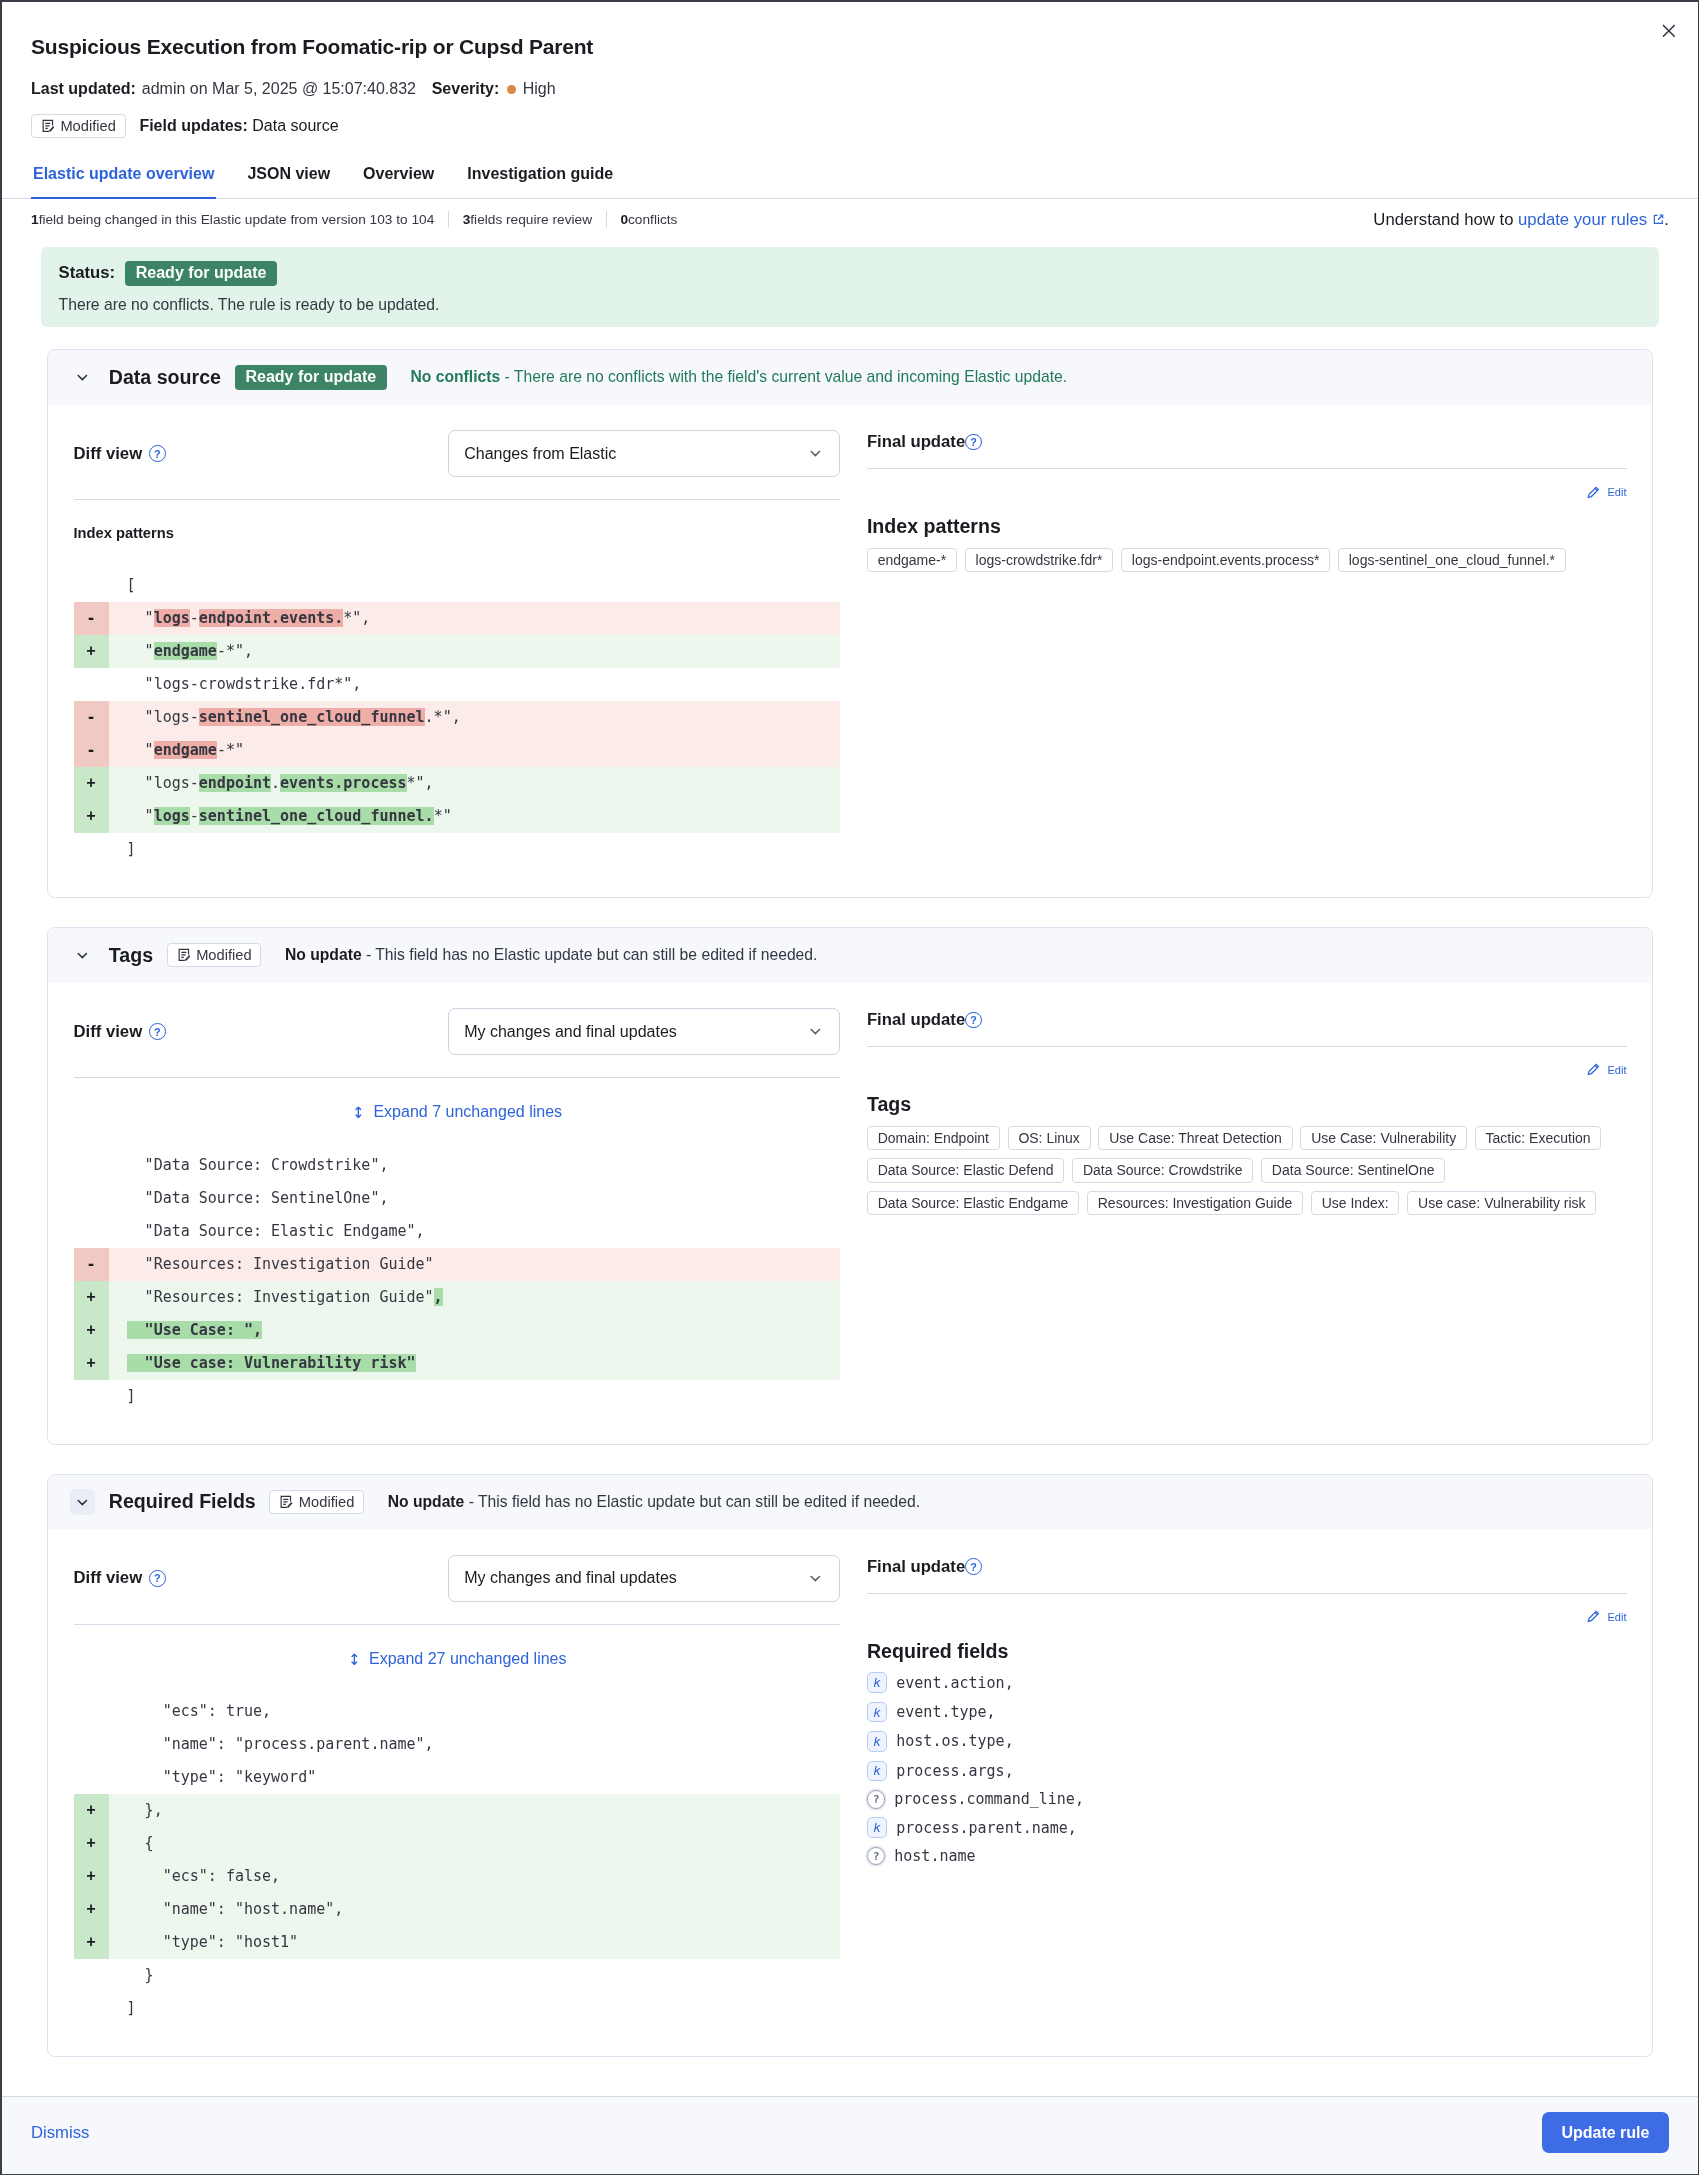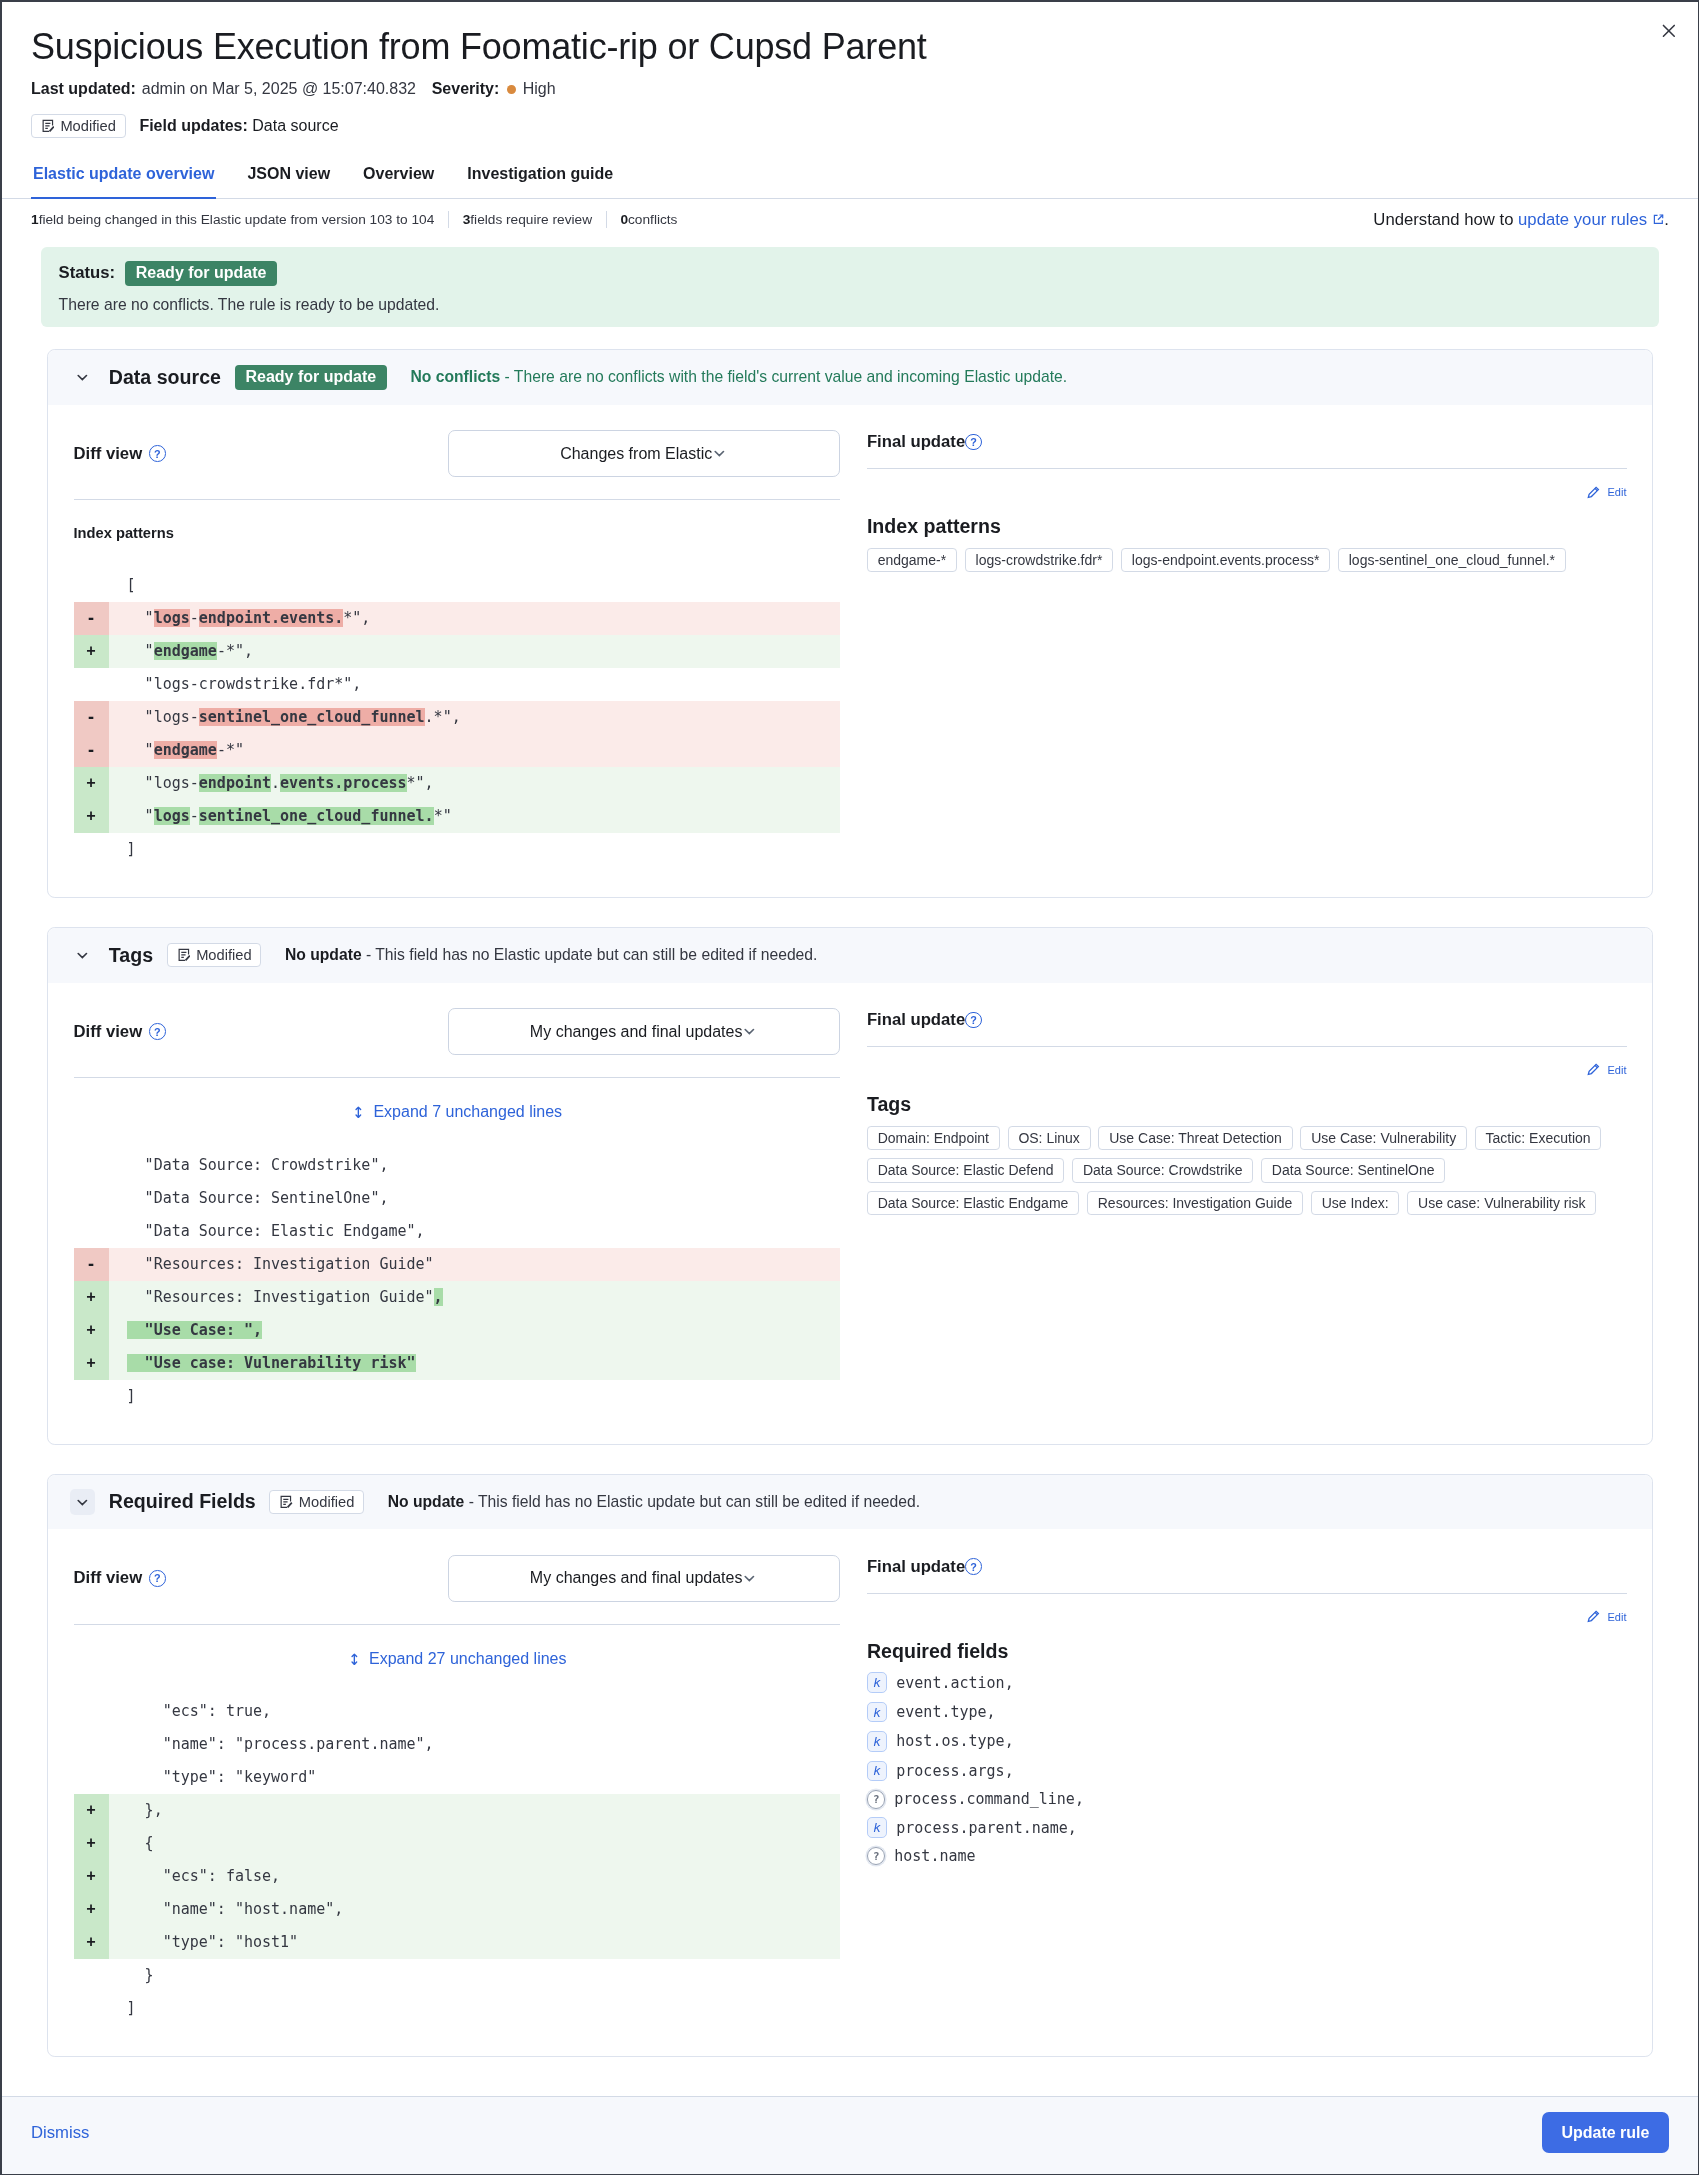--- a/index.html
+++ b/index.html
@@ -10,21 +10,21 @@
     --del-line:#fbebe9; --del-gutter:#f0c9c4; --del-hl:#eeada6;
     --add-line:#eef7ee; --add-gutter:#c9e8c9; --add-hl:#a8dca8;
   }
   *{box-sizing:border-box;margin:0;padding:0}
   html,body{background:#fff}
   body{width:1700px;font-family:"Liberation Sans",sans-serif;color:var(--ink);}
   .flyout{width:1700px;height:2176px;border:2px solid #3a3f49;display:flex;flex-direction:column;background:#fff;position:relative;overflow:hidden}
   
   .hdr{padding:25.5px 29px 0}
   .close-btn{position:absolute;top:13.7px;right:13.7px;width:31px;height:31px;display:flex;align-items:center;justify-content:center;cursor:pointer;background:none;border:none}
-  h1{font-size:36px;line-height:37px;font-weight:400;letter-spacing:-0.2px;margin-bottom:15.7px}
+  h1{font-size:21px;line-height:37px;font-weight:700;letter-spacing:-0.2px;margin-bottom:15.7px}
   .meta{display:flex;align-items:center;font-size:16px;color:var(--ink2);margin-bottom:15.7px}
   .meta b{color:var(--ink);font-weight:700}
   .sev-dot{width:8.8px;height:8.8px;border-radius:50%;background:#d98a3e;display:inline-block;margin:0 6.9px 0 7.8px}
   .badge-line{display:flex;align-items:center;gap:13.7px;margin-bottom:21.6px;font-size:16px}
   .mod-badge{display:inline-flex;align-items:center;gap:5.9px;border:1px solid var(--border);border-radius:3.9px;padding:2.9px 8.8px;font-size:14.7px;color:var(--ink2);background:#fff;white-space:nowrap}
   
   .tabs{display:flex;gap:29px;padding:0 29px;border-bottom:1px solid var(--border)}
   .tab{font-size:16px;font-weight:600;color:var(--ink);padding:5.9px 2px 13.7px;cursor:pointer;border-bottom:2.9px solid transparent;margin-bottom:-1px}
   .tab.active{color:var(--blue);border-bottom-color:var(--blue)}
   
@@ -48,21 +48,21 @@
   .p-title{font-size:19.6px;font-weight:700}
   .p-status{font-size:15.7px;margin-left:9.8px}
   .p-status b{font-weight:700}
   .p-status.green, .p-status.green b{color:var(--green-text)}
   .p-status.dark{color:var(--ink2)} .p-status.dark b{color:var(--ink)}
   .p-body{display:flex;padding:9.8px 25.5px 31px}
   .col-l{flex:0 0 766px}
   .col-r{flex:1;margin-left:27.4px;min-width:0}
   .ctrl-row{display:flex;align-items:center;justify-content:space-between;padding:15.7px 0 21.6px;border-bottom:1px solid var(--border)}
   .lbl{display:flex;align-items:center;gap:6.9px;font-size:16.7px;font-weight:700}
-  .select{width:392px;height:47px;border:1px solid #ccd4e2;border-radius:6.9px;background:#fff;display:flex;align-items:center;justify-content:center;padding:0 15.7px;font-size:16px;color:var(--ink);cursor:pointer}
+  .select{width:392px;height:47px;border:1px solid #ccd4e2;border-radius:6.9px;background:#fff;display:flex;align-items:center;justify-content:space-between;padding:0 15.7px;font-size:16px;color:var(--ink);cursor:pointer}
   .fu-row{display:flex;align-items:center;gap:0;font-size:16.7px;font-weight:700;padding:17.6px 0 15.7px;border-bottom:1px solid var(--border)}
   .q-icon{width:16.7px;height:16.7px;border:1px solid var(--blue);border-radius:50%;color:var(--blue);font-size:10.8px;font-weight:700;display:inline-flex;align-items:center;justify-content:center;cursor:pointer;flex:0 0 auto}
   .diff-lbl{font-size:14.7px;font-weight:700;margin-top:25.5px}
   .expand{display:flex;align-items:center;justify-content:center;gap:7.8px;color:var(--blue);font-size:16px;margin-top:25.5px;cursor:pointer}
   .diff{margin-top:27.4px;font-family:"DejaVu Sans Mono",monospace;font-size:15px;color:var(--ink2)}
   .dl{display:flex;line-height:33px}
   .dg{flex:0 0 35px;text-align:center;font-weight:700;color:var(--ink)}
   .dc{flex:1;white-space:pre}
   .dl.del .dc{background:var(--del-line)} .dl.del .dg{background:var(--del-gutter)}
   .dl.add .dc{background:var(--add-line)} .dl.add .dg{background:var(--add-gutter)}

